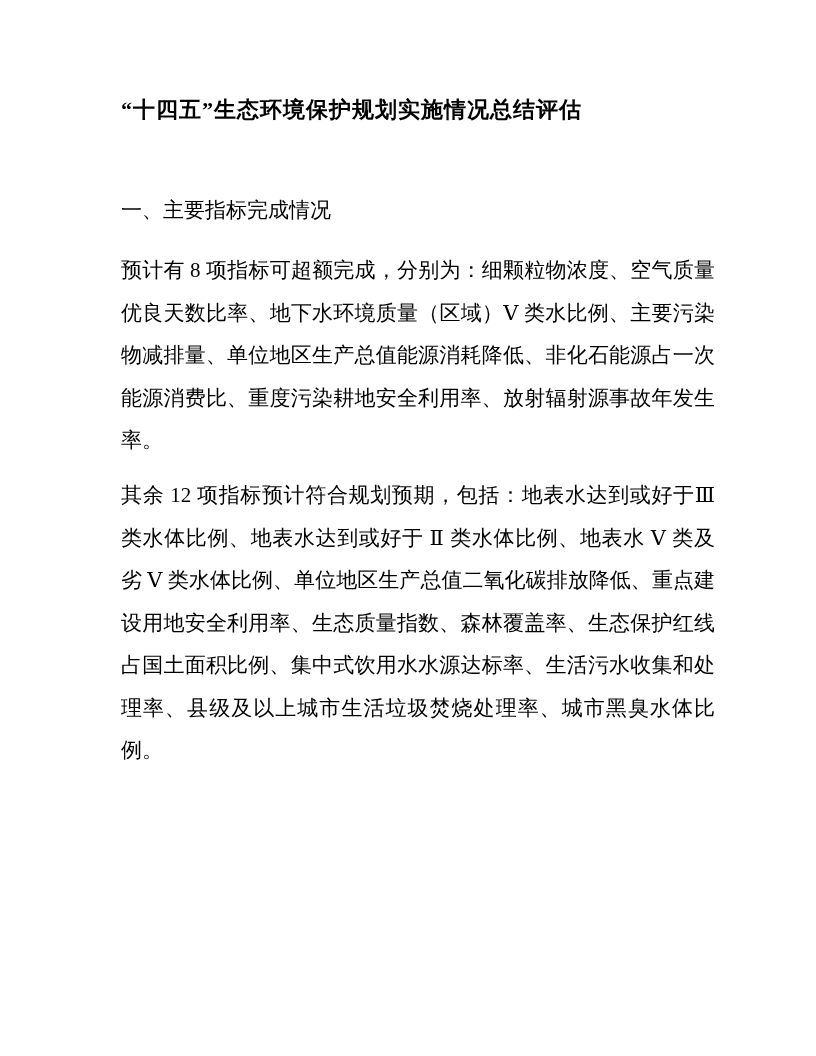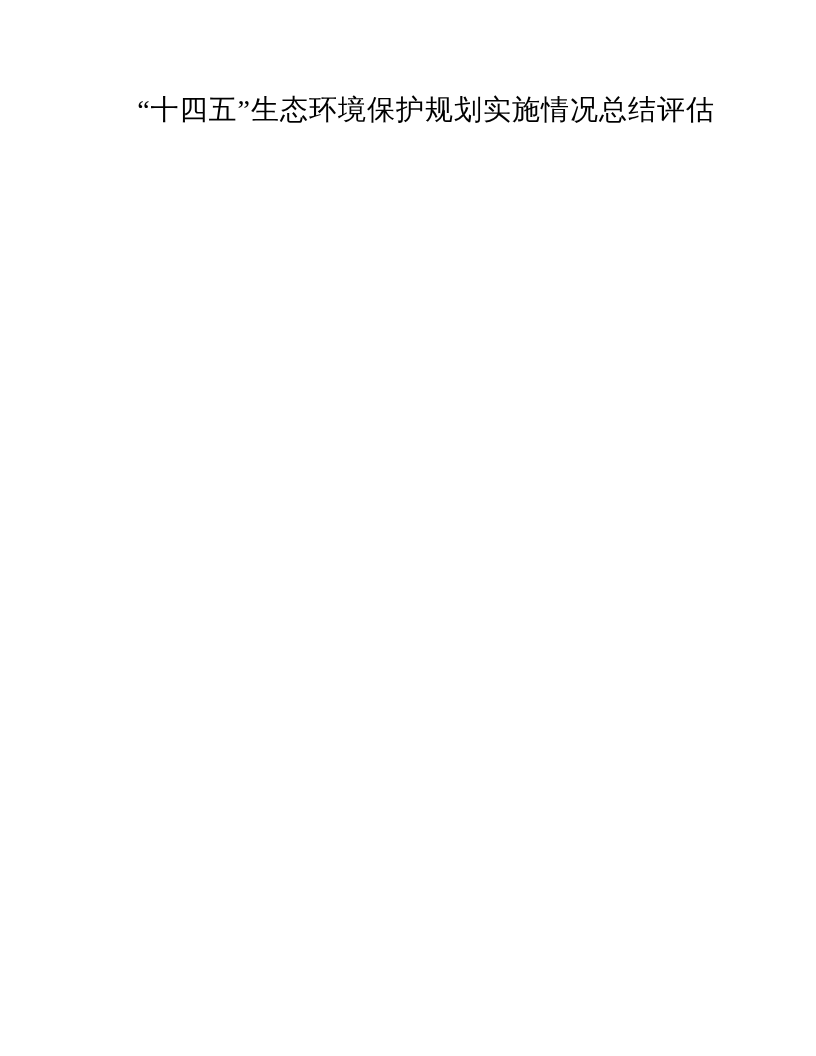--- a/index.html
+++ b/index.html
@@ -15,24 +15,24 @@
     margin: 0 auto;
     background: #ffffff;
     color: #000000;
     font-family: "Liberation Serif", "DejaVu Serif", serif;
     box-sizing: border-box;
     padding: 88px 101px 0 121px;
     overflow: hidden;
   }
   .doc-title {
     margin: 0;
-    font-size: 28px;
-    font-weight: normal;
+    font-size: 22px;
+    font-weight: bold;
     line-height: 43px;
-    text-align: right;
+    text-align: left;
     letter-spacing: 1px;
   }
   .section-heading {
     margin: 58px 0 17px 0;
     font-size: 21px;
     font-weight: normal;
     line-height: 43px;
     text-align: left;
   }
   .body-paragraph {
@@ -43,16 +43,19 @@
     text-justify: inter-character;
     word-break: break-all;
   }
 </style>
 </head>
 <body>
 
 <div class="page">
   <h1 class="doc-title">“十四五”生态环境保护规划实施情况总结评估</h1>
 
+  <h2 class="section-heading">一、主要指标完成情况</h2>
 
 
+  <p class="body-paragraph">预计有 8 项指标可超额完成，分别为：细颗粒物浓度、空气质量优良天数比率、地下水环境质量（区域）Ⅴ 类水比例、主要污染物减排量、单位地区生产总值能源消耗降低、非化石能源占一次能源消费比、重度污染耕地安全利用率、放射辐射源事故年发生率。</p>
 
+  <p class="body-paragraph">其余 12 项指标预计符合规划预期，包括：地表水达到或好于Ⅲ类水体比例、地表水达到或好于 Ⅱ 类水体比例、地表水 Ⅴ 类及劣 Ⅴ 类水体比例、单位地区生产总值二氧化碳排放降低、重点建设用地安全利用率、生态质量指数、森林覆盖率、生态保护红线占国土面积比例、集中式饮用水水源达标率、生活污水收集和处理率、县级及以上城市生活垃圾焚烧处理率、城市黑臭水体比例。</p>
 </div>
 
 </body></html>

